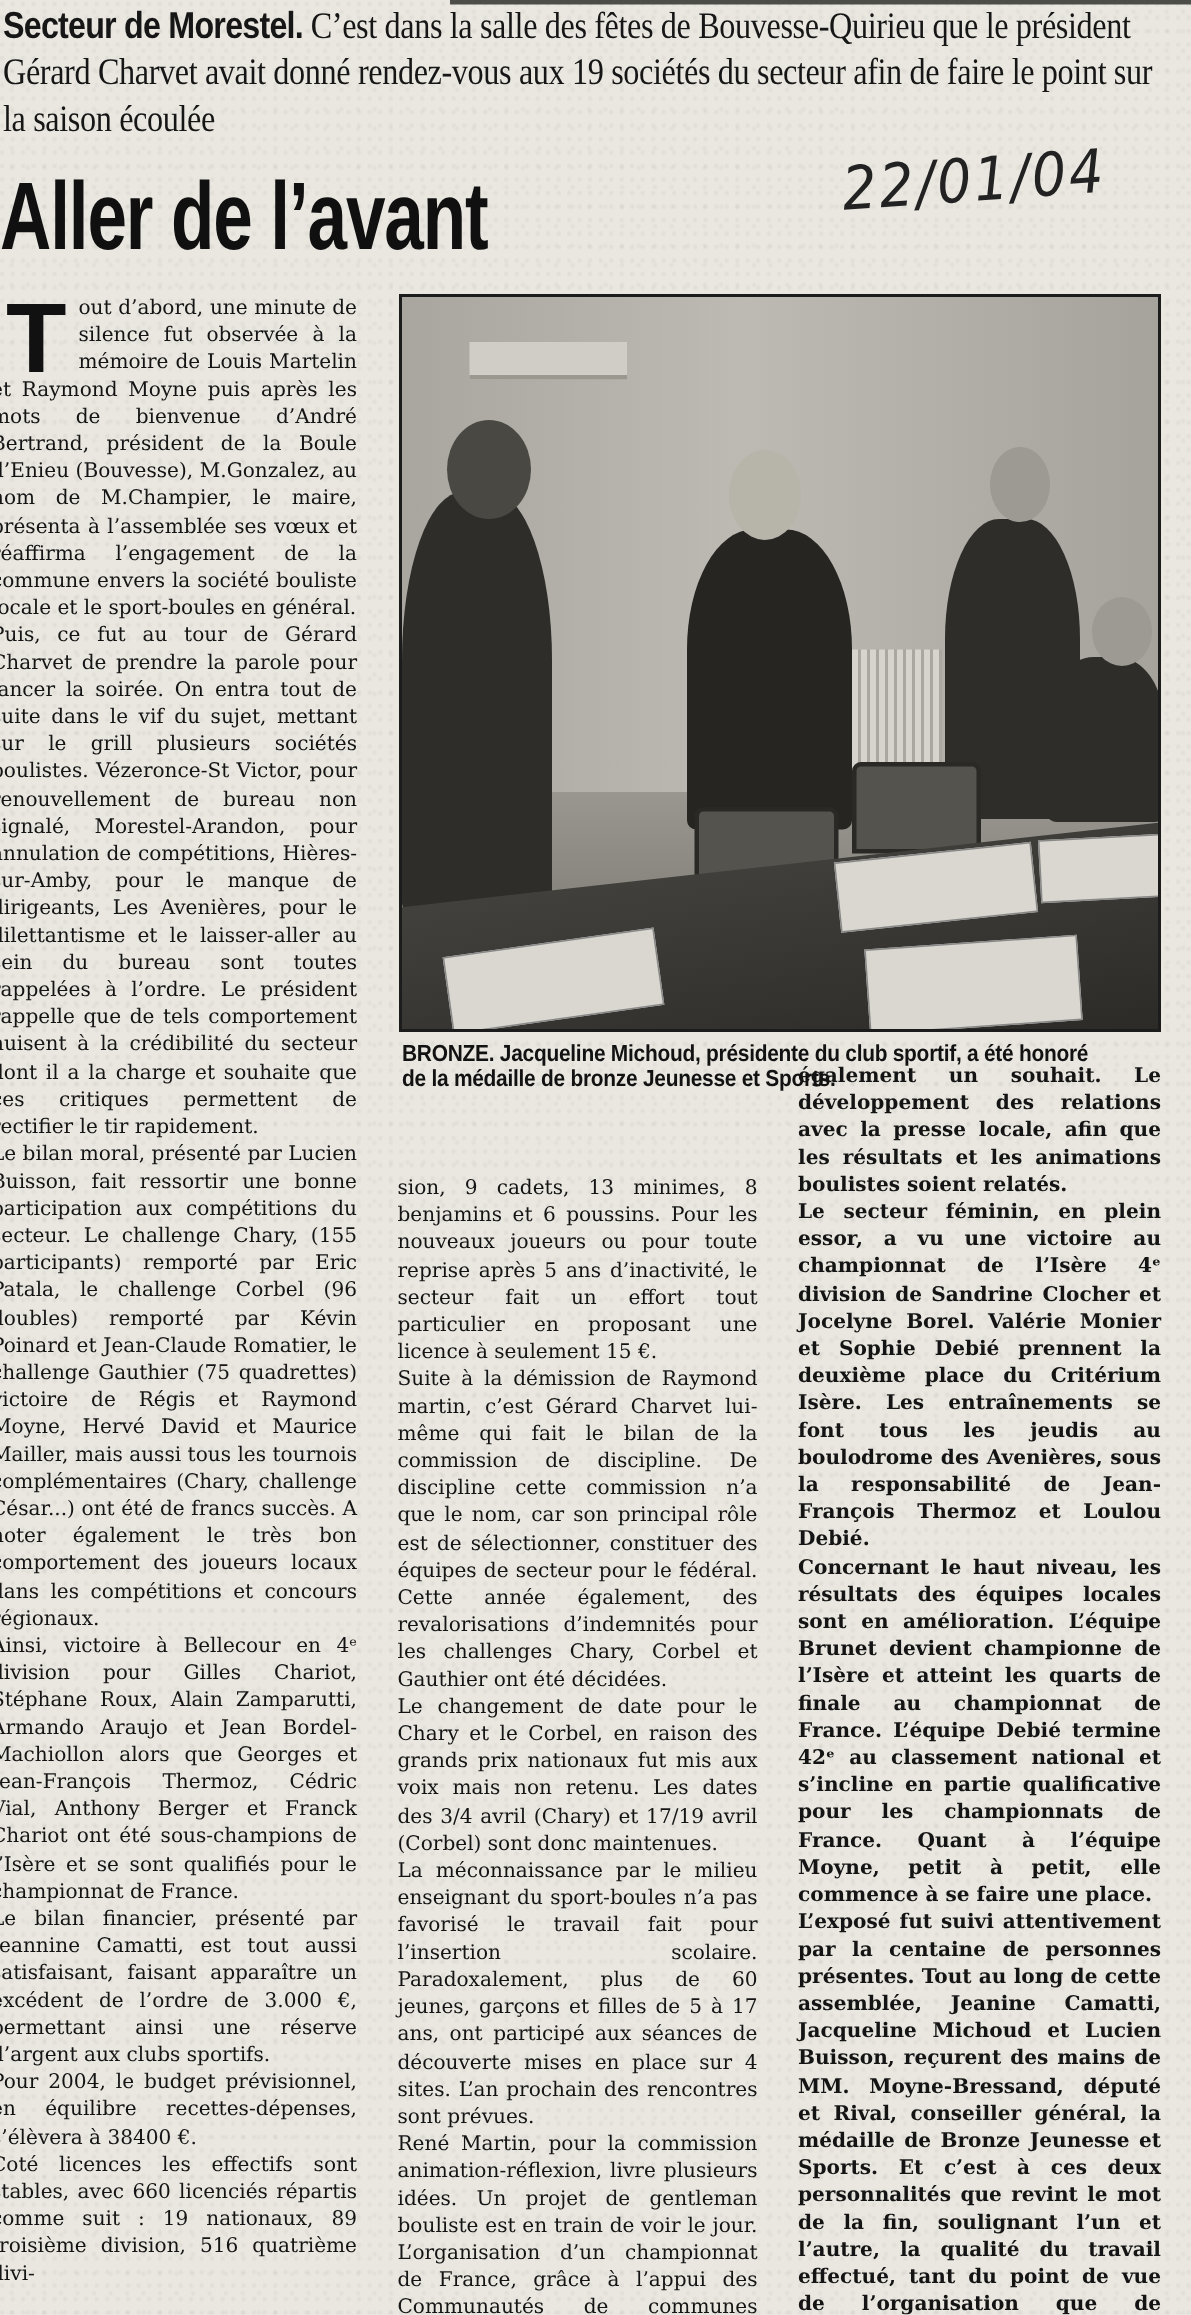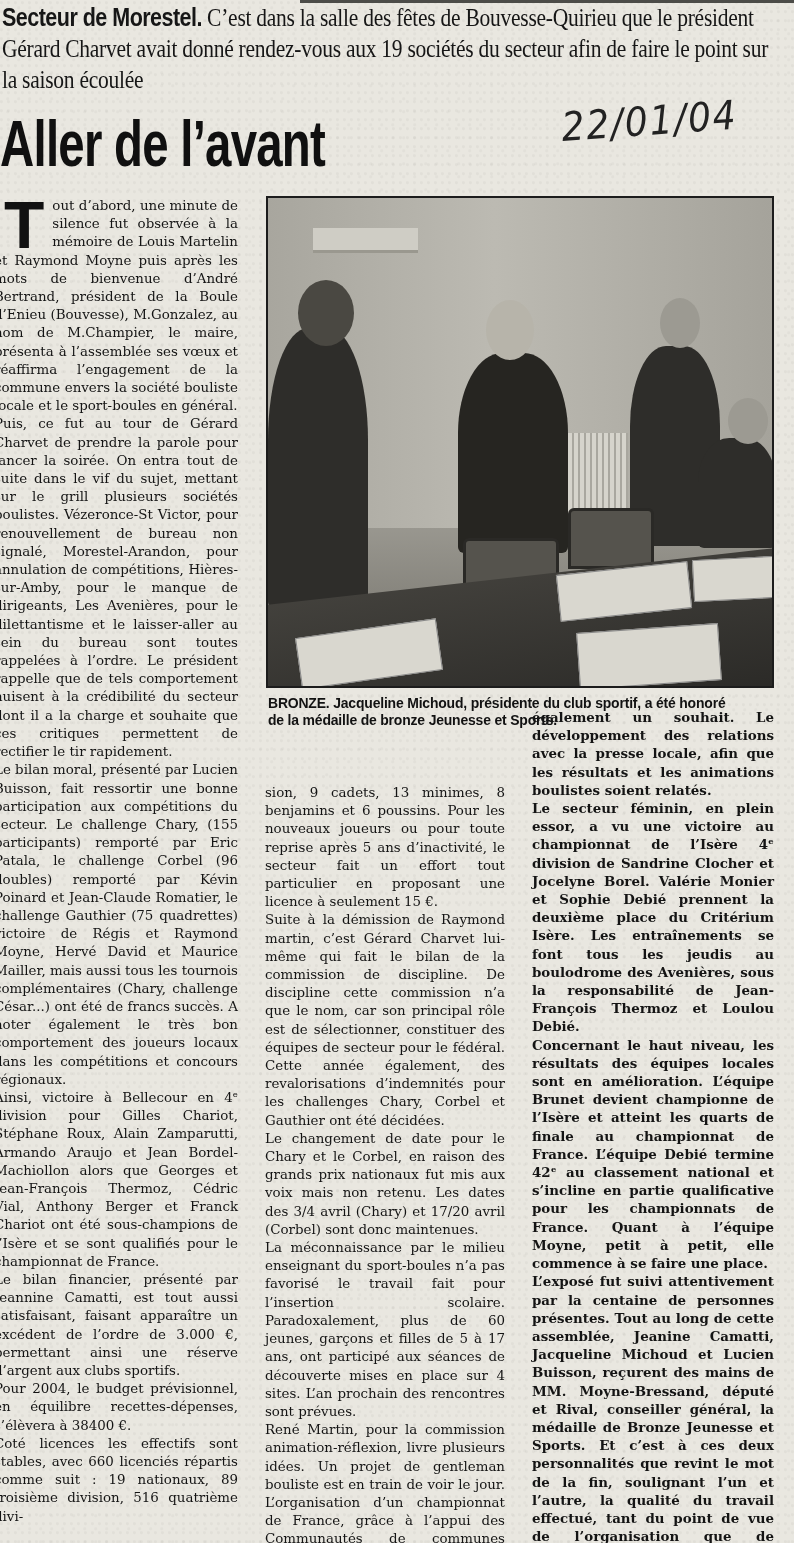--- a/index.html
+++ b/index.html
@@ -129,21 +129,21 @@
     <p>Le bilan moral, présenté par Lucien Buisson, fait ressortir une bonne participation aux compétitions du secteur. Le challenge Chary, (155 participants) remporté par Eric Patala, le challenge Corbel (96 doubles) remporté par Kévin Poinard et Jean-Claude Romatier, le challenge Gauthier (75 quadrettes) victoire de Régis et Raymond Moyne, Hervé David et Maurice Mailler, mais aussi tous les tournois complémentaires (Chary, challenge César...) ont été de francs succès. A noter également le très bon comportement des joueurs locaux dans les compétitions et concours régionaux.</p>
     <p>Ainsi, victoire à Bellecour en 4ᵉ division pour Gilles Chariot, Stéphane Roux, Alain Zamparutti, Armando Araujo et Jean Bordel-Machiollon alors que Georges et Jean-François Thermoz, Cédric Vial, Anthony Berger et Franck Chariot ont été sous-champions de l’Isère et se sont qualifiés pour le championnat de France.</p>
     <p>Le bilan financier, présenté par Jeannine Camatti, est tout aussi satisfaisant, faisant apparaître un excédent de l’ordre de 3.000 €, permettant ainsi une réserve d’argent aux clubs sportifs.</p>
     <p>Pour 2004, le budget prévisionnel, en équilibre recettes-dépenses, s’élèvera à 38400 €.</p>
     <p>Coté licences les effectifs sont stables, avec 660 licenciés répartis comme suit : 19 nationaux, 89 troisième division, 516 quatrième divi-</p>
   </div>
 
   <div class="col col-mid">
     <p>sion, 9 cadets, 13 minimes, 8 benjamins et 6 poussins. Pour les nouveaux joueurs ou pour toute reprise après 5 ans d’inactivité, le secteur fait un effort tout particulier en proposant une licence à seulement 15 €.</p>
     <p>Suite à la démission de Raymond martin, c’est Gérard Charvet lui-même qui fait le bilan de la commission de discipline. De discipline cette commission n’a que le nom, car son principal rôle est de sélectionner, constituer des équipes de secteur pour le fédéral. Cette année également, des revalorisations d’indemnités pour les challenges Chary, Corbel et Gauthier ont été décidées.</p>
-    <p>Le changement de date pour le Chary et le Corbel, en raison des grands prix nationaux fut mis aux voix mais non retenu. Les dates des 3/4 avril (Chary) et 17/20 avril (Corbel) sont donc maintenues.</p>
+    <p>Le changement de date pour le Chary et le Corbel, en raison des grands prix nationaux fut mis aux voix mais non retenu. Les dates des 3/4 avril (Chary) et 17/19 avril (Corbel) sont donc maintenues.</p>
     <p>La méconnaissance par le milieu enseignant du sport-boules n’a pas favorisé le travail fait pour l’insertion scolaire. Paradoxalement, plus de 60 jeunes, garçons et filles de 5 à 17 ans, ont participé aux séances de découverte mises en place sur 4 sites. L’an prochain des rencontres sont prévues.</p>
     <p>René Martin, pour la commission animation-réflexion, livre plusieurs idées. Un projet de gentleman bouliste est en train de voir le jour. L’organisation d’un championnat de France, grâce à l’appui des Communautés de communes concernées, est</p>
   </div>
 
   <div class="col col-right">
     <p>également un souhait. Le développement des relations avec la presse locale, afin que les résultats et les animations boulistes soient relatés.</p>
     <p>Le secteur féminin, en plein essor, a vu une victoire au championnat de l’Isère 4ᵉ division de Sandrine Clocher et Jocelyne Borel. Valérie Monier et Sophie Debié prennent la deuxième place du Critérium Isère. Les entraînements se font tous les jeudis au boulodrome des Avenières, sous la responsabilité de Jean-François Thermoz et Loulou Debié.</p>
     <p>Concernant le haut niveau, les résultats des équipes locales sont en amélioration. L’équipe Brunet devient championne de l’Isère et atteint les quarts de finale au championnat de France. L’équipe Debié termine 42ᵉ au classement national et s’incline en partie qualificative pour les championnats de France. Quant à l’équipe Moyne, petit à petit, elle commence à se faire une place.</p>
     <p><span>L’exposé fut suivi attentivement par la centaine de personnes présentes. Tout au long de cette assemblée, Jeanine Camatti, Jacqueline Michoud et Lucien Buisson, reçurent des mains de MM. Moyne-Bressand, député et Rival, conseiller général, la médaille de Bronze Jeunesse et Sports. Et c’est à ces deux personnalités que revint le mot de la fin, soulignant l’un et l’autre, la qualité du travail effectué, tant du point de vue de l’organisation que de l’animation.</span><span class="end-mark"></span></p>
   </div>

